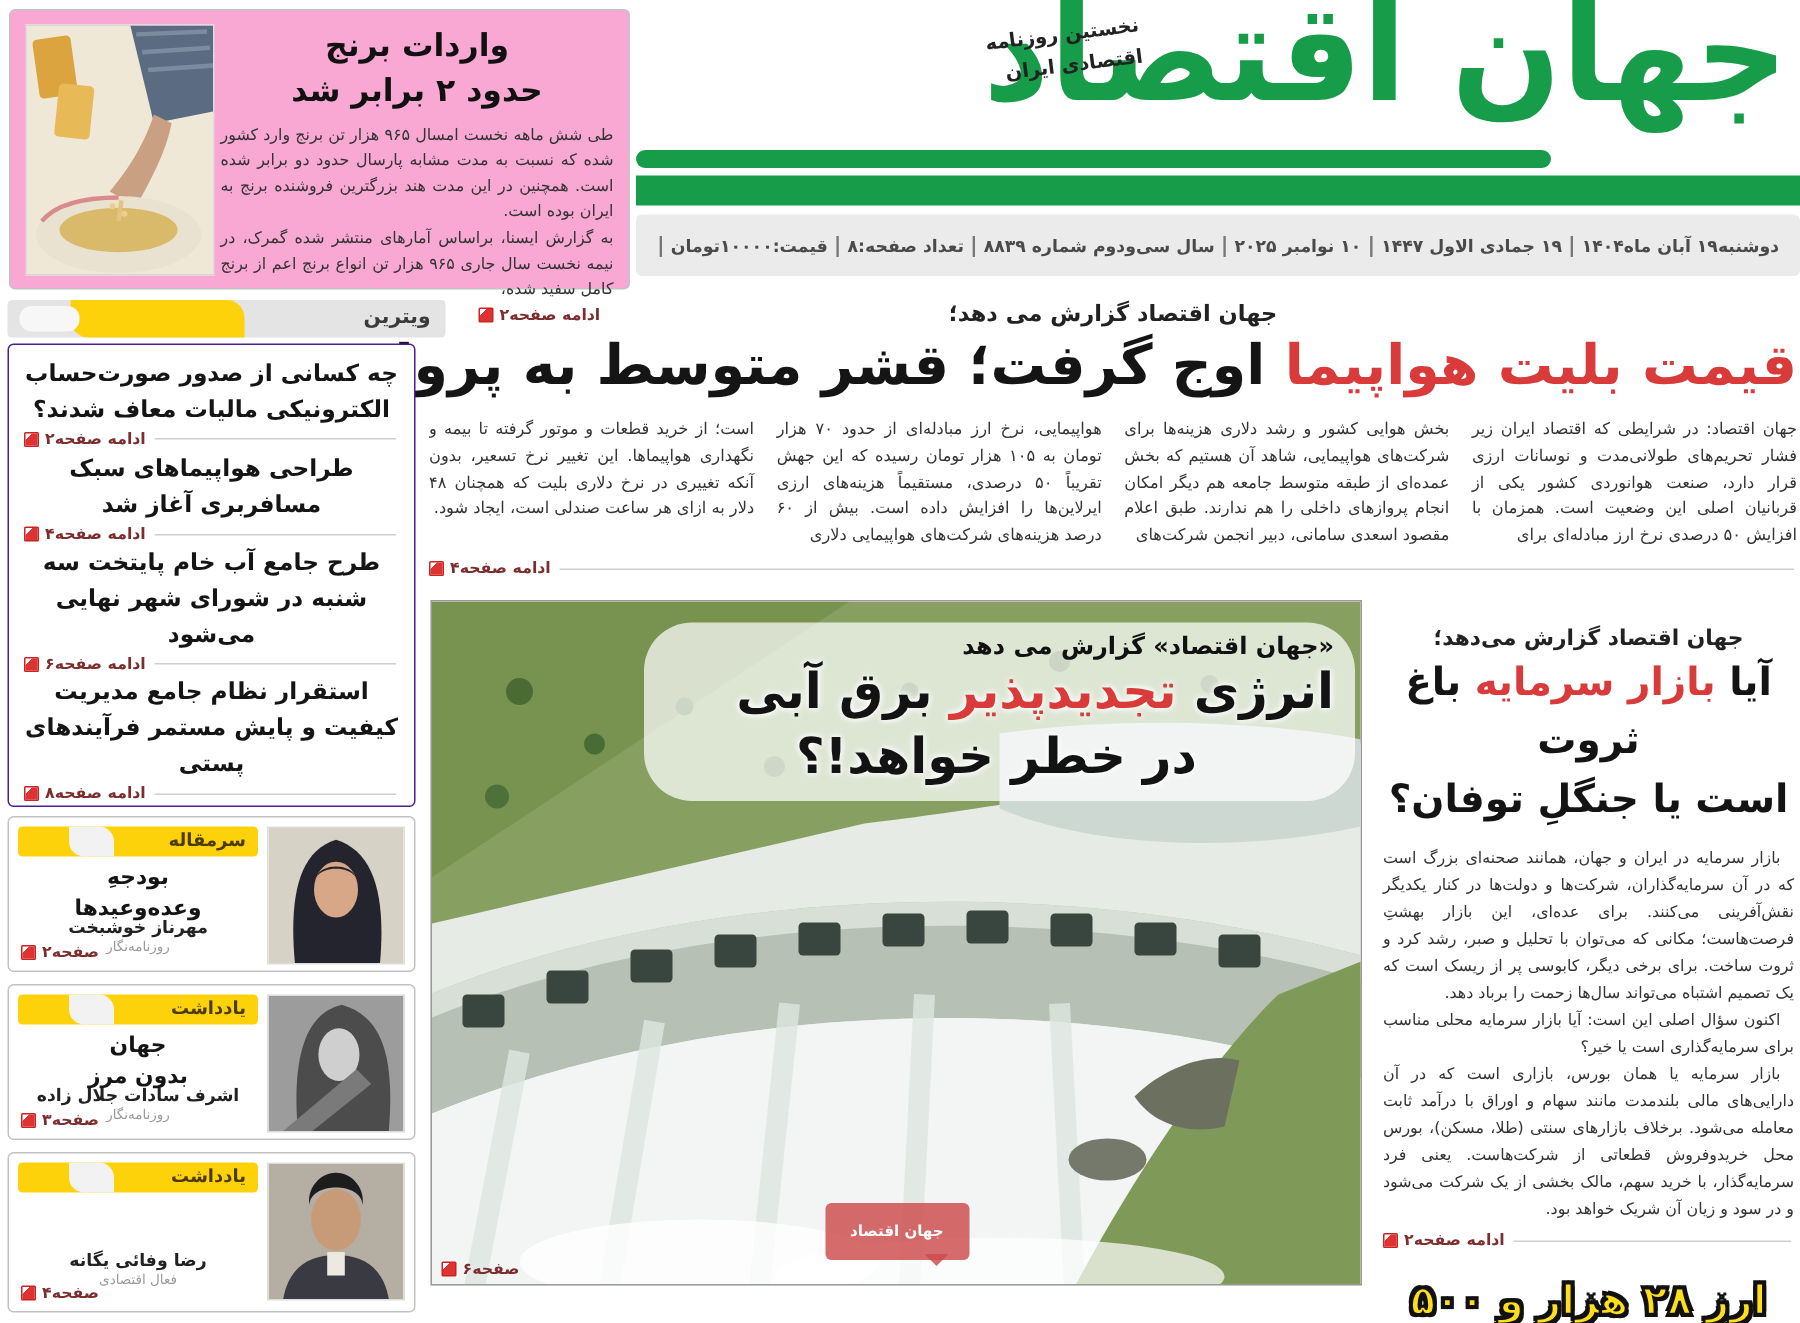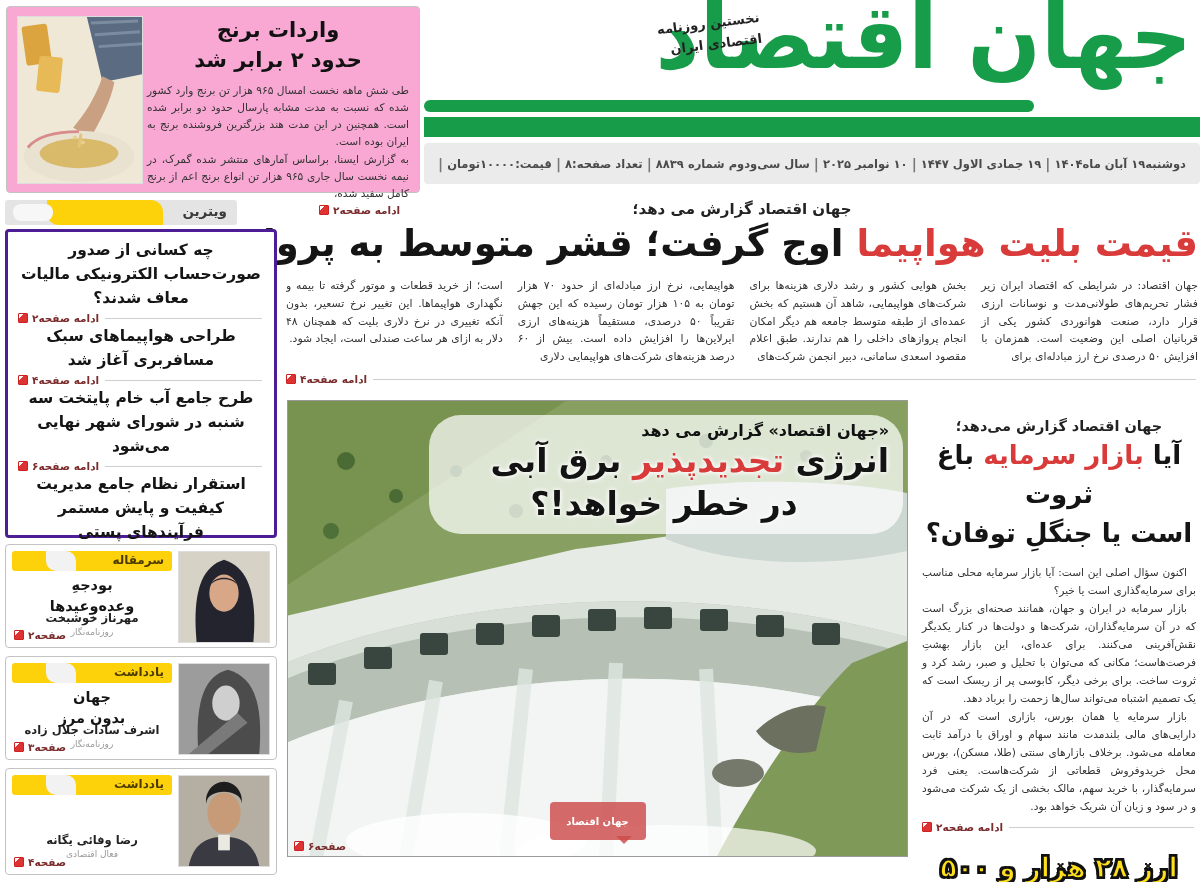--- a/index.html
+++ b/index.html
@@ -40,27 +40,27 @@
   .airline { position:absolute; left:286px; top:200px; width:912px; height:196px; }
   .airline .kicker { text-align:center; font-size:15px; font-weight:700; color:#222; }
   .airline .headline { text-align:center; font-size:37px; font-weight:900; color:#151515; margin-top:4px;
                        white-space:nowrap; letter-spacing:-0.5px; }
   .airline .headline .red { color:#d93a3a; }
   .airline .cols { display:grid; grid-template-columns:repeat(4,1fr); gap:15px; margin-top:12px;
                    font-size:10.8px; color:#333; text-align:justify; line-height:1.65; height:88px; overflow:hidden; }
   .airline .more-row { margin-top:8px; }
 
   
-  .vitrine-header { position:absolute; left:5px; top:200px; width:232px; height:25px; background:#e4e4e4;
+  .vitrine-header { position:absolute; left:5px; top:200px; width:292px; height:25px; background:#e4e4e4;
                     border-radius:3px; }
   .vitrine-header .label { position:absolute; right:10px; top:3px; font-size:13.5px; font-weight:900; color:#3a3a3a; }
   .deco-yellow { position:absolute; left:42px; top:0; width:116px; height:100%; background:#fdd20a;
                  border-radius:0 12px 0 12px; }
   .deco-grey { position:absolute; left:8px; top:4px; width:40px; height:17px; background:#f7f7f7; border-radius:8px; }
-  .vitrine-box { position:absolute; left:5px; top:229px; width:272px; height:309px; border:3px solid #4c1d95;
+  .vitrine-box { position:absolute; left:5px; top:229px; width:272px; height:309px; border:1px solid #4c1d95;
                  border-radius:4px; background:#fff; padding:6px 10px 2px 10px; display:flex; flex-direction:column; }
   .v-item { flex:1; display:flex; flex-direction:column; justify-content:center; }
   .v-title { font-size:15.5px; font-weight:900; color:#151515; text-align:center; line-height:1.55; }
   .v-item .more-row { margin-top:2px; }
 
   
   .card { position:absolute; left:5px; width:272px; height:104px; border:1px solid #c3c3c3; border-radius:4px;
           background:#fff; }
   .card .photo { position:absolute; left:auto; right:6px; top:6px; width:92px; height:92px; border:1px solid #ddd; }
   .card .bar { position:absolute; right:104px; left:6px; top:6px; height:20px; background:#fdd20a; border-radius:3px; }
@@ -345,22 +345,22 @@
     </div>
   </div>
 
   <div class="market">
     <div class="kicker">جهان اقتصاد گزارش می‌دهد؛</div>
     <div class="headline">
       <div><span>آیا </span><span class="red">بازار سرمایه</span><span> باغ ثروت</span></div>
       <div>است یا جنگلِ توفان؟</div>
     </div>
     <div class="body">
+      <p>بازار سرمایه در ایران و جهان، همانند صحنه‌ای بزرگ است که در آن سرمایه‌گذاران، شرکت‌ها و دولت‌ها در کنار یکدیگر نقش‌آفرینی می‌کنند. برای عده‌ای، این بازار بهشتِ فرصت‌هاست؛ مکانی که می‌توان با تحلیل و صبر، رشد کرد و ثروت ساخت. برای برخی دیگر، کابوسی پر از ریسک است که یک تصمیم اشتباه می‌تواند سال‌ها زحمت را برباد دهد.</p>
       <p>اکنون سؤال اصلی این است: آیا بازار سرمایه محلی مناسب برای سرمایه‌گذاری است یا خیر؟</p>
-      <p>بازار سرمایه در ایران و جهان، همانند صحنه‌ای بزرگ است که در آن سرمایه‌گذاران، شرکت‌ها و دولت‌ها در کنار یکدیگر نقش‌آفرینی می‌کنند. برای عده‌ای، این بازار بهشتِ فرصت‌هاست؛ مکانی که می‌توان با تحلیل و صبر، رشد کرد و ثروت ساخت. برای برخی دیگر، کابوسی پر از ریسک است که یک تصمیم اشتباه می‌تواند سال‌ها زحمت را برباد دهد.</p>
       <p>بازار سرمایه یا همان بورس، بازاری است که در آن دارایی‌های مالی بلندمدت مانند سهام و اوراق با درآمد ثابت معامله می‌شود. برخلاف بازارهای سنتی (طلا، مسکن)، بورس محل خریدوفروش قطعاتی از شرکت‌هاست. یعنی فرد سرمایه‌گذار، با خرید سهم، مالک بخشی از یک شرکت می‌شود و در سود و زیان آن شریک خواهد بود.</p>
     </div>
     <div class="more-row">
       <span class="more-icon"></span>
       <span class="more-text">ادامه صفحه۲</span>
       <span class="more-line"></span>
     </div>
 
     <div class="currency">
       <div class="l1">ارز ۲۸ هزار و ۵۰۰ تومانی</div>

